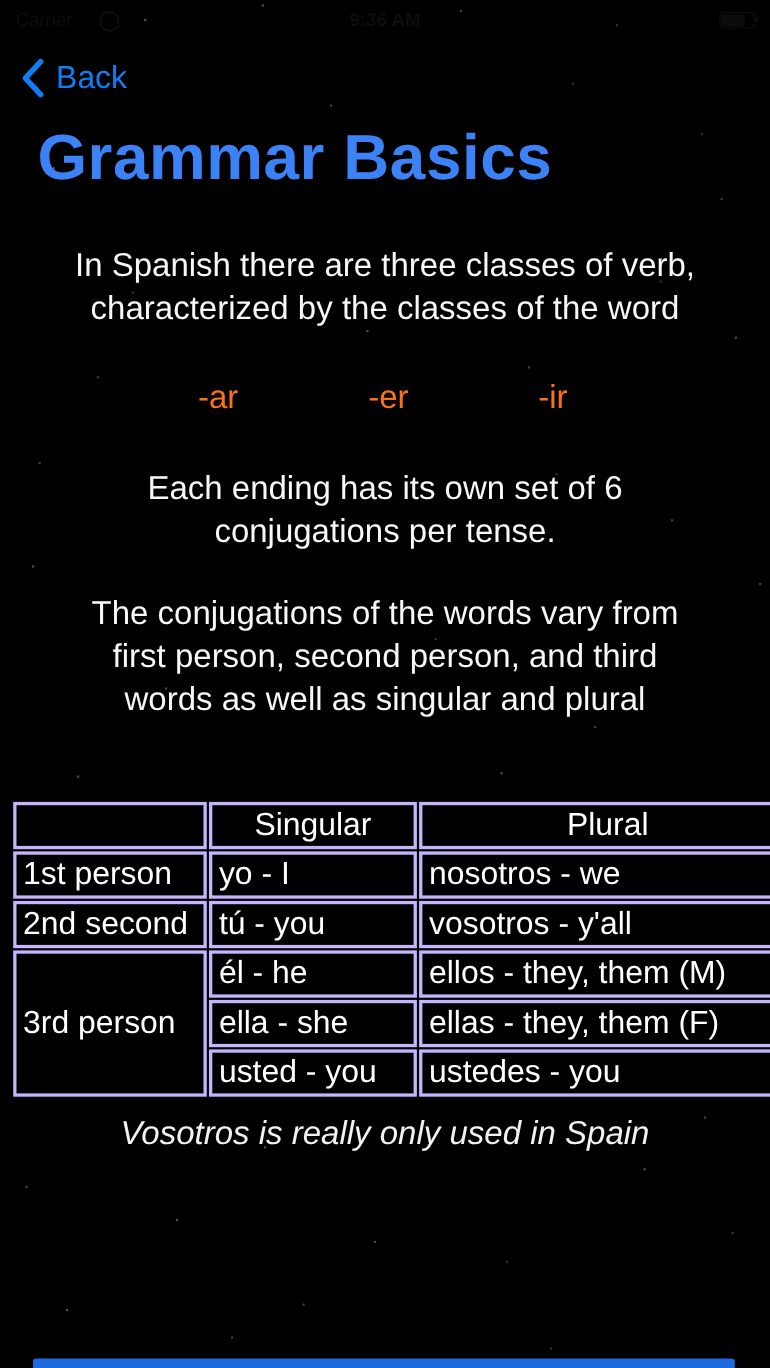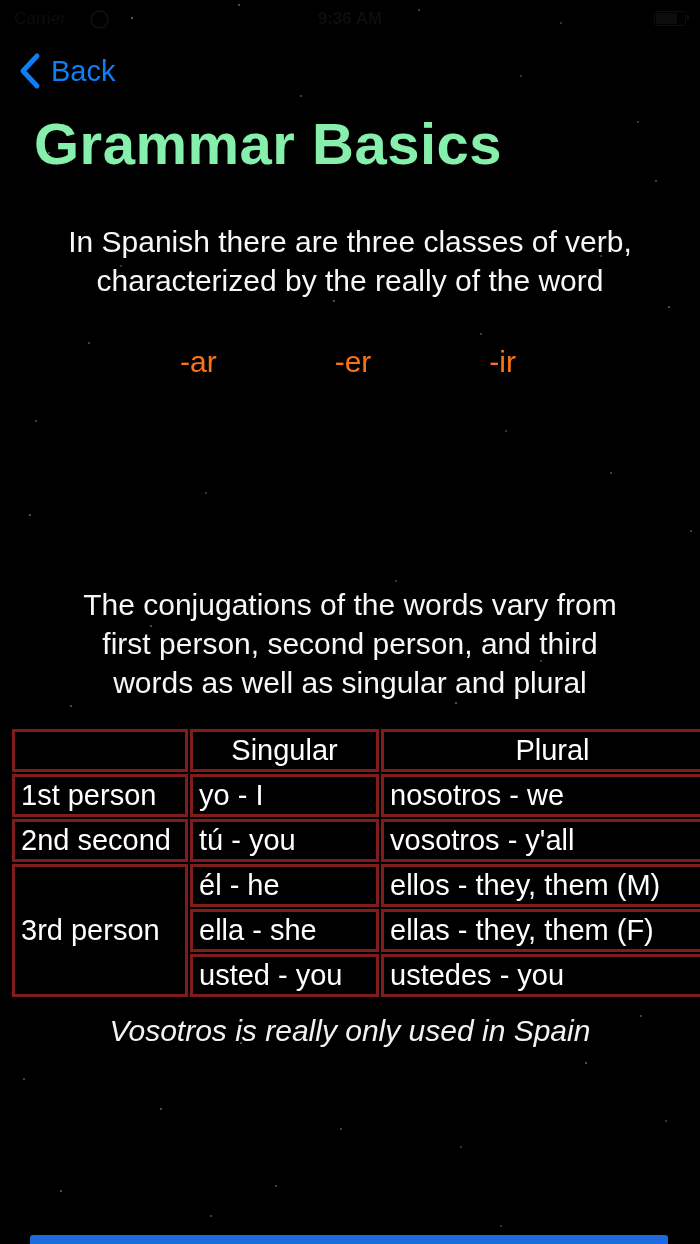--- a/index.html
+++ b/index.html
@@ -31,32 +31,32 @@
   .sb-carrier{position:absolute;left:14px;top:1px;}
   .sb-orient{position:absolute;left:90px;top:2px;width:15px;height:15px;border:2px solid #0d0d0d;border-radius:50%;}
   .sb-time{position:absolute;left:0;width:700px;text-align:center;top:1px;font-weight:bold;}
   .sb-batt{position:absolute;right:14px;top:3px;width:30px;height:13px;border:1px solid #0e0e0e;border-radius:3px;}
   .sb-batt::after{content:"";position:absolute;right:-4px;top:3px;width:2px;height:5px;background:#0e0e0e;}
   .sb-batt-fill{position:absolute;left:1px;top:1px;bottom:1px;width:70%;background:#0c0c0c;border-radius:1px;}
 
   .back-btn{position:absolute;left:18px;top:52px;display:flex;align-items:center;gap:9px;
     color:#0e7ef5;font-size:29px;cursor:pointer;}
 
-  .ghost-title{position:absolute;left:34px;top:110px;font-size:58px;font-weight:bold;color:#86efac;letter-spacing:.5px;white-space:nowrap;}
+  .ghost-title{position:absolute;left:34px;top:110px;font-size:58px;font-weight:bold;color:#3b82f6;letter-spacing:.5px;white-space:nowrap;}
 
   .para{position:absolute;left:0;width:700px;text-align:center;font-size:30px;line-height:39px;color:#f7f7f7;}
   .p1{top:222px;}
   .endings{position:absolute;left:180px;top:345px;width:336px;display:flex;justify-content:space-between;
     font-size:30px;color:#f97316;}
   .p2{top:425px;}
-  .p3{top:585px;text-align:center;}
+  .p3{top:538px;text-align:center;}
 
   table.conj{position:absolute;left:10px;top:727px;width:680px;border-spacing:2px;
     table-layout:fixed;font-size:29px;}
-  table.conj td,table.conj th{border:3px solid #7f1d1d;background:#000;height:37px;
+  table.conj td,table.conj th{border:3px solid #c4b5fd;background:#000;height:37px;
     padding:0 6px;font-weight:normal;color:#fff;overflow:hidden;white-space:nowrap;}
   table.conj th{text-align:center;}
   table.conj td{text-align:left;vertical-align:middle;margin-left:48px;}
   .col-person{width:158px;} .col-sing{width:171px;} .col-plural{width:325px;}
 
   .note{position:absolute;left:0;top:1014px;width:700px;text-align:center;
     font-style:italic;font-size:30px;color:#f2f2f2;}
 
   .bottom-bar{position:absolute;left:30px;top:1235px;width:638px;height:9px;
     background:#1e6be0;border-radius:3px 3px 0 0;}
@@ -83,29 +83,33 @@
           <polyline points="19,4 5,19 19,34" fill="none" stroke="#0e7ef5" stroke-width="5" stroke-linecap="round" stroke-linejoin="round"></polyline>
         </svg>
     </span>
     <span>Back</span>
   </div>
 
   <div class="ghost-title">Grammar Basics</div>
 
   <div class="para p1">
     <div>In Spanish there are three classes of verb,</div>
-    <div>characterized by the really of the word</div>
+    <div>characterized by the classes of the word</div>
   </div>
 
   <div class="endings">
     <span>-ar</span>
     <span>-er</span>
     <span>-ir</span>
   </div>
 
+  <div class="para p2">
+    <div>Each ending has its own set of 6</div>
+    <div>conjugations per tense.</div>
+  </div>
 
   <div class="para p3">
     <div>The conjugations of the words vary from</div>
     <div>first person, second person, and third</div>
     <div>words as well as singular and plural</div>
   </div>
 
   <table class="conj">
     <tbody>
         <tr>

